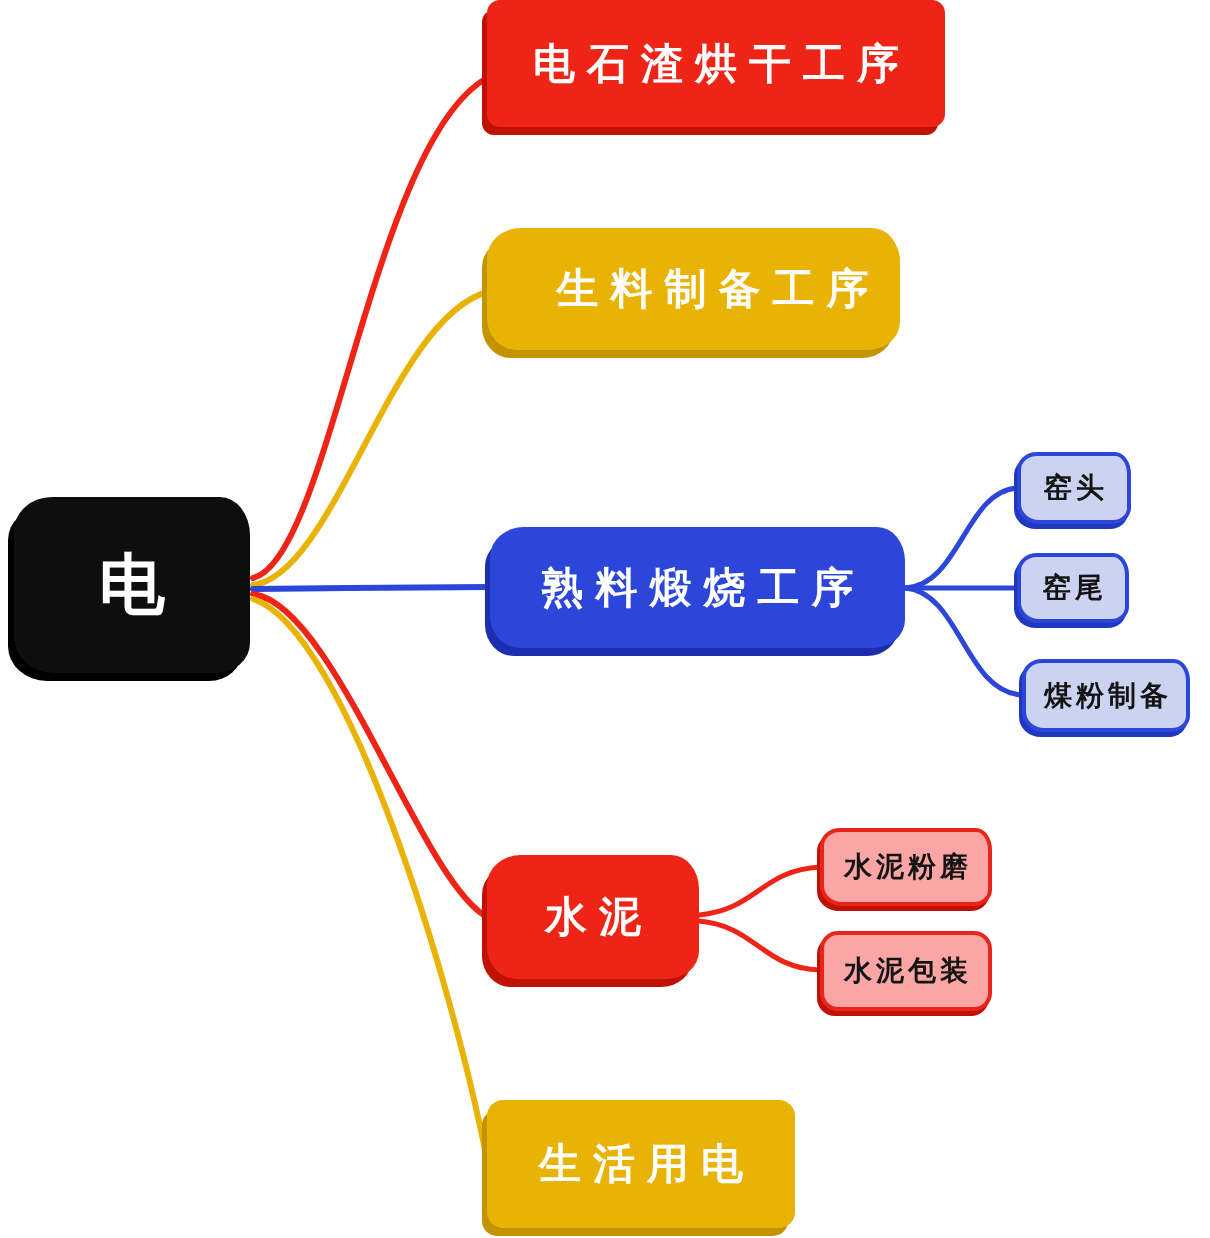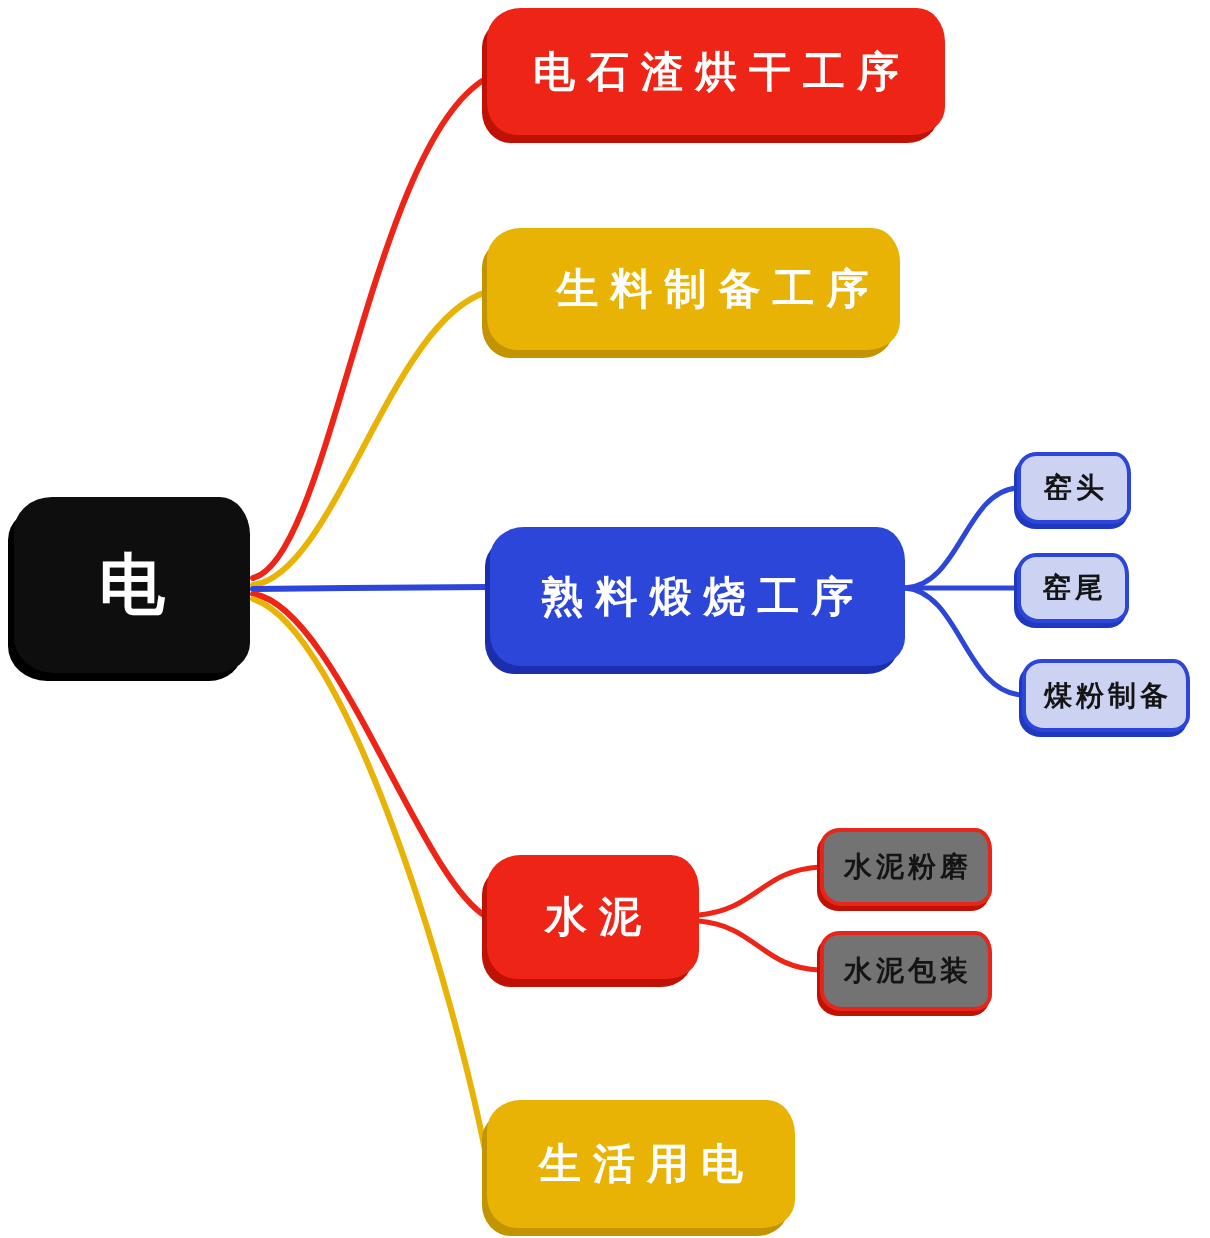--- a/index.html
+++ b/index.html
@@ -65,37 +65,37 @@
     border-radius: 20px 16px 18px 22px / 18px 22px 16px 20px;
     align-items: center;
   }
   .node.child span { margin-right: -4px; white-space: nowrap; }
   .node.child.blue-child {
     background: #ccd3f2;
     border: 4px solid #2b46d9;
     box-shadow: -3px 5px 0 0 #2038c0;
   }
   .node.child.pink-child {
-    background: #737373;
+    background: #fca5a5;
     border: 4px solid #e8251a;
     box-shadow: -3px 5px 0 0 #c01204;
   }
 
   
   #root-node        { left: 14px;   top: 497px;  width: 236px; height: 176px; }
-  #branch-drying    { left: 487px;  top: 8px;    width: 458px; height: 127px; }
+  #branch-drying    { left: 487px;  top: 0;    width: 458px; height: 127px; border-radius: 13px; }
   #branch-rawmeal   { left: 487px;  top: 228px;  width: 413px; height: 122px; padding-left: 38px; }
-  #branch-clinker   { left: 490px;  top: 527px;  width: 415px; height: 139px; }
+  #branch-clinker   { left: 490px;  top: 527px;  width: 415px; height: 121px; }
   #branch-cement    { left: 487px;  top: 855px;  width: 212px; height: 124px; }
-  #branch-domestic  { left: 487px;  top: 1100px; width: 308px; height: 128px; }
+  #branch-domestic  { left: 487px;  top: 1100px; width: 308px; height: 128px; border-radius: 16px; }
   #child-kilnhead   { left: 1017px; top: 452px;  width: 114px; height: 72px; }
   #child-kilntail   { left: 1017px; top: 553px;  width: 112px; height: 70px; }
   #child-coalprep   { left: 1022px; top: 659px;  width: 168px; height: 73px; }
   #child-grinding   { left: 820px;  top: 828px;  width: 172px; height: 78px; }
-  #child-packing    { left: 820px;  top: 931px;  width: 172px; height: 80px; }
+  #child-packing    { left: 820px;  top: 931px;  width: 172px; height: 80px; border-radius: 18px; }
 </style>
 </head>
 <body>
 
 <div id="canvas">
 
   <svg id="connectors" width="1210" height="1238" viewBox="0 0 1210 1238">
 
     <path d="M 253 578 C 330 560, 372 142, 487 78" fill="none" stroke="#ee2417" stroke-width="6" stroke-linecap="round"></path>
     <path d="M 253 585 C 335 575, 390 320, 487 292" fill="none" stroke="#e9b306" stroke-width="6" stroke-linecap="round"></path>

